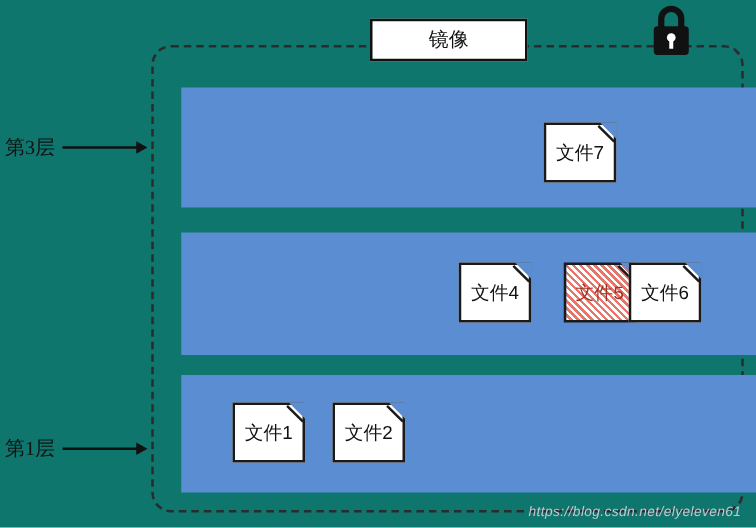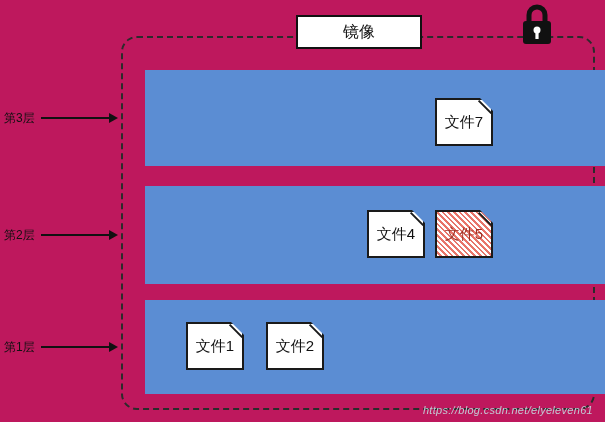--- a/index.html
+++ b/index.html
@@ -1,19 +1,19 @@
 <!DOCTYPE html>
 <html><head>
 <meta charset="utf-8">
 <style>
   html,body { margin:0; padding:0; background:#e9e9e9; }
   .stage {
     position:relative;
     width:605px; height:422px;
-    background:#be185d;
+    background:#0f766e;
     font-family:"Liberation Sans","DejaVu Sans",sans-serif;
     overflow:hidden;
     margin:0 auto;
   }
   
   .boundary {
     position:absolute; left:121px; top:36px;
     width:470px; height:370px;
     border:2px dashed #2b2b2b;
     border-radius:16px;
@@ -40,22 +40,22 @@
     z-index:2;
   }
   .layer3 { top:70px;  height:96px; }
   .layer2 { top:186px; height:98px; }
   .layer1 { top:300px; height:94px; }
   
   .row {
     position:absolute; left:4px; width:114px; height:22px;
     display:flex; align-items:center; z-index:2;
   }
-  .row3 { top:107px; } .row2 { top:224px; } .row1 { top:336px; }
-  .row-label { font-size:12px; color:#111; white-space:nowrap; }
+  .row3 { top:107px; } .row2 { top:224px; } .row1 { top:348px; }
+  .row-label { font-size:16px; color:#111; white-space:nowrap;font-family:Liberation Serif, serif; }
   .arrow {
     flex:1; height:2px; background:#111;
     position:relative; margin-left:6px; margin-right:8px;
   }
   .arrow::after {
     content:''; position:absolute; right:-8px; top:-4px;
     border-left:9px solid #111;
     border-top:5px solid transparent;
     border-bottom:5px solid transparent;
   }
@@ -79,21 +79,21 @@
     transform:rotate(45deg);
   }
   .file span { position:relative; z-index:1; }
   .file.deleted {
     background:repeating-linear-gradient(45deg,#ffffff 0 2px,#e8756a 2px 4px);
     color:#a03226;
   }
   
   .f7 { left:290px; top:28px; }
   .f4 { left:222px; top:24px; }
-  .f5 { left:290px; top:24px; }
+  .f5 { left:306px; top:24px;font-family:Liberation Mono, monospace; }
   .f6 { left:358px; top:24px; }
   .f1 { left:14px;  top:22px;margin-left:27px; }
   .f2 { left:82px;  top:22px;margin-left:39px; }
   .f3 { left:150px; top:22px; }
   
   .watermark {
     position:absolute; right:12px; bottom:6px;
     font-size:11px; color:#c3c9d4; z-index:4;
     letter-spacing:0.3px;
     font-style:italic;
@@ -116,42 +116,41 @@
       <rect x="5" y="18" width="28" height="23" rx="3" fill="#111"></rect>
       <circle cx="19" cy="27" r="3.5" fill="#ffffff"></circle>
       <rect x="17.4" y="28" width="3.2" height="8" fill="#ffffff"></rect>
     </svg>
   </div>
 
   <div class="row row3">
     <span class="row-label">第3层</span>
     <span class="arrow"></span>
   </div>
-  <div class="row row2">
-    <span class="row-label">第2层</span>
-    <span class="arrow"></span>
-  </div>
   <div class="row row1">
     <span class="row-label">第1层</span>
     <span class="arrow"></span>
   </div>
 
   <div class="layer layer3">
     <div class="file f7">
       <span>文件7</span>
     </div>
   </div>
 
   <div class="layer layer2">
     <div class="file f4">
       <span>文件4</span>
     </div>
     <div class="file f5 deleted">
       <span>文件5</span>
     </div>
+    <div class="file f6">
+      <span>文件6</span>
+    </div>
   </div>
 
   <div class="layer layer1">
     <div class="file f1">
       <span>文件1</span>
     </div>
     <div class="file f2">
       <span>文件2</span>
     </div>
   </div>

